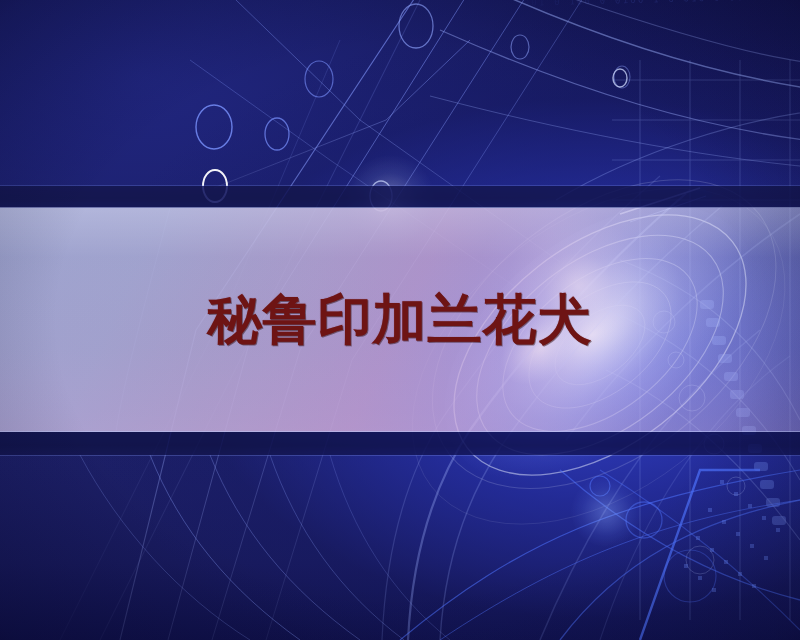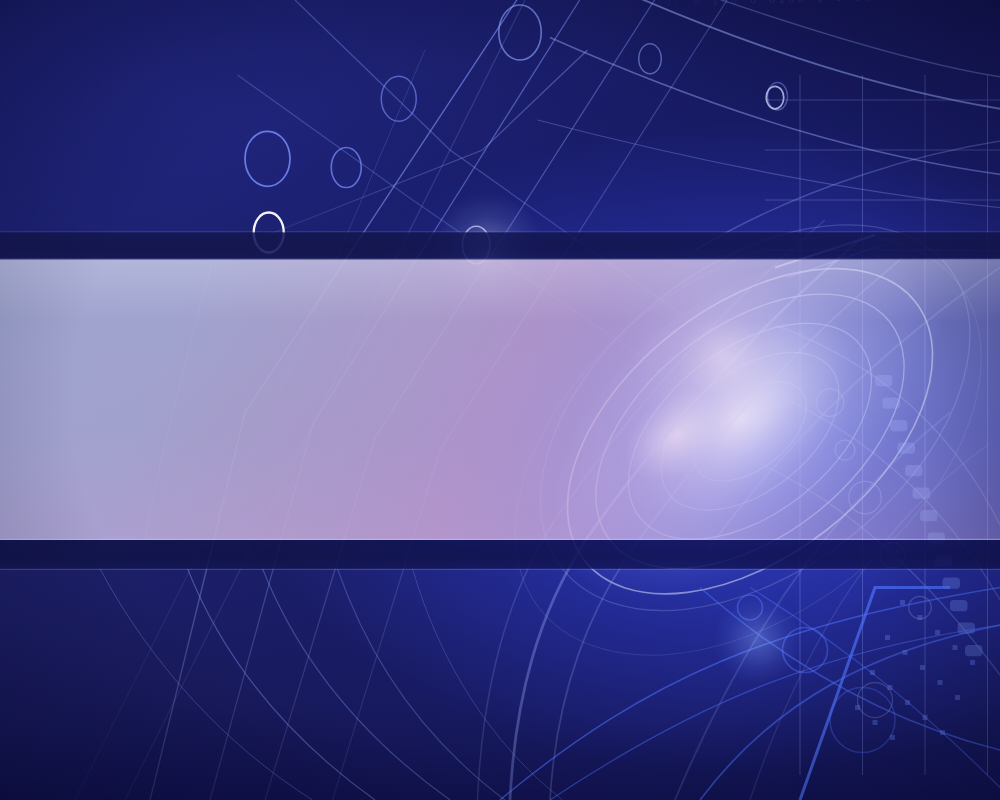--- a/index.html
+++ b/index.html
@@ -382,14 +382,17 @@
   <div class="layer band-light"></div>
   <div class="layer band-light-vert"></div>
 
   <div class="layer hairline t2"></div>
   <div class="layer band-dark-bottom"></div>
   <div class="layer band-dark-bottom-tint"></div>
   <div class="layer hairline t3"></div>
 
   <div class="layer vignette"></div>
 
+  <div class="title-wrap">
+    <div class="title-text">秘鲁印加兰花犬</div>
+  </div>
 
 </div>
 
 </body></html>

